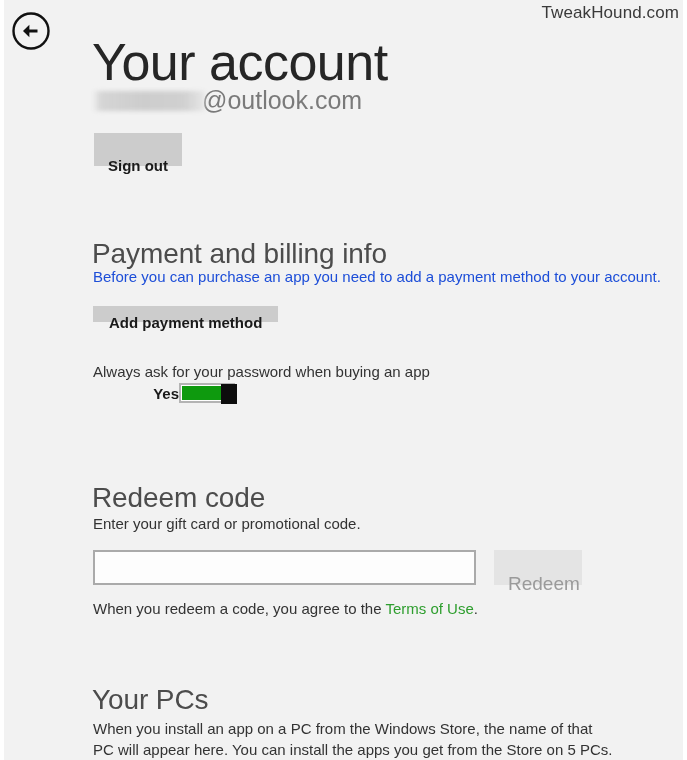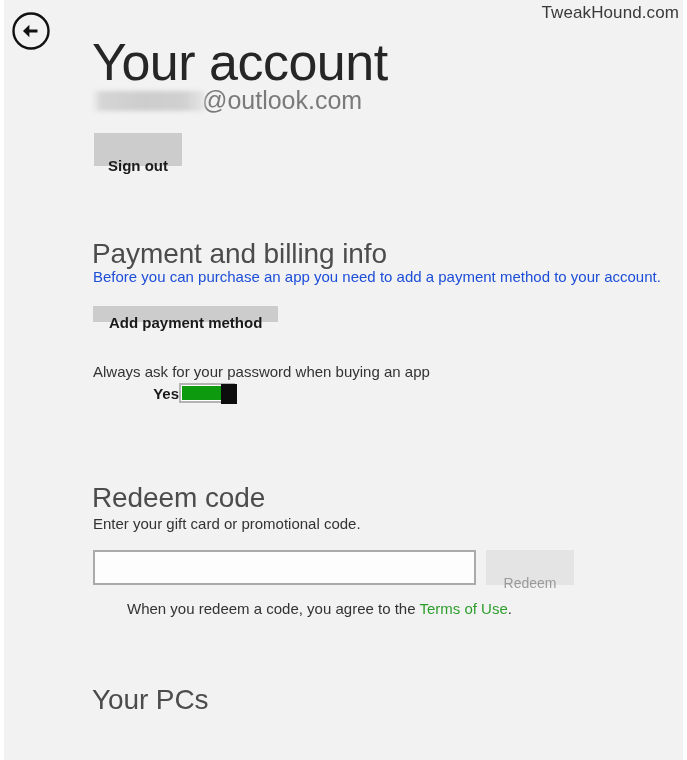--- a/index.html
+++ b/index.html
@@ -161,21 +161,21 @@
   .warning-text {
     position: absolute;
     left: 89px;
     top: 268px;
     font-size: 15px;
     color: #e03c1f;
     white-space: nowrap;
   }
   #password-label { top: 361px; white-space: nowrap; }
   #redeem-desc    { top: 513px; white-space: nowrap; }
-  #terms-line     { top: 598px; white-space: nowrap; margin-left: 34px; }
+  #terms-line     { top: 598px; white-space: nowrap; }
   #pcs-desc       { top: 718px; width: 520px; }
 
   .link-terms {
     color: #2e9e2e;
     text-decoration: none;
     cursor: pointer;
   }
 
   
   .toggle-row {
@@ -231,25 +231,25 @@
     box-sizing: border-box;
     background: #fdfdfd;
     border: 2px solid #aaaaaa;
     font-family: "Liberation Sans", sans-serif;
     font-size: 15px;
     color: #222222;
     padding: 0 8px;
     outline: none;
   }
   .btn-redeem {
-    margin-left: 10px;
+    margin-left: 18px;
     width: 88px;
     height: 35px;
     line-height: 35px;
-    font-size: 14px;
+    font-size: 19px;
   }
 </style>
 </head>
 <body>
 
 <div class="page">
 
   <div class="watermark">TweakHound.com</div>
 
   <div class="header">
@@ -294,14 +294,15 @@
     <input class="redeem-input" type="text" placeholder="" style="">
     <button class="btn btn-redeem disabled">Redeem</button>
   </div>
 
   <div class="body-text" id="terms-line">
     <span>When you redeem a code, you agree to the </span><a class="link-terms" style="color: rgb(46, 158, 46);">Terms of Use</a><span>.</span>
   </div>
 
   <h2 class="section-heading" id="heading-pcs">Your PCs</h2>
 
+  <div class="body-text" id="pcs-desc">When you install an app on a PC from the Windows Store, the name of that PC will appear here. You can install the apps you get from the Store on 5 PCs.</div>
 
 </div>
 
 </body></html>

